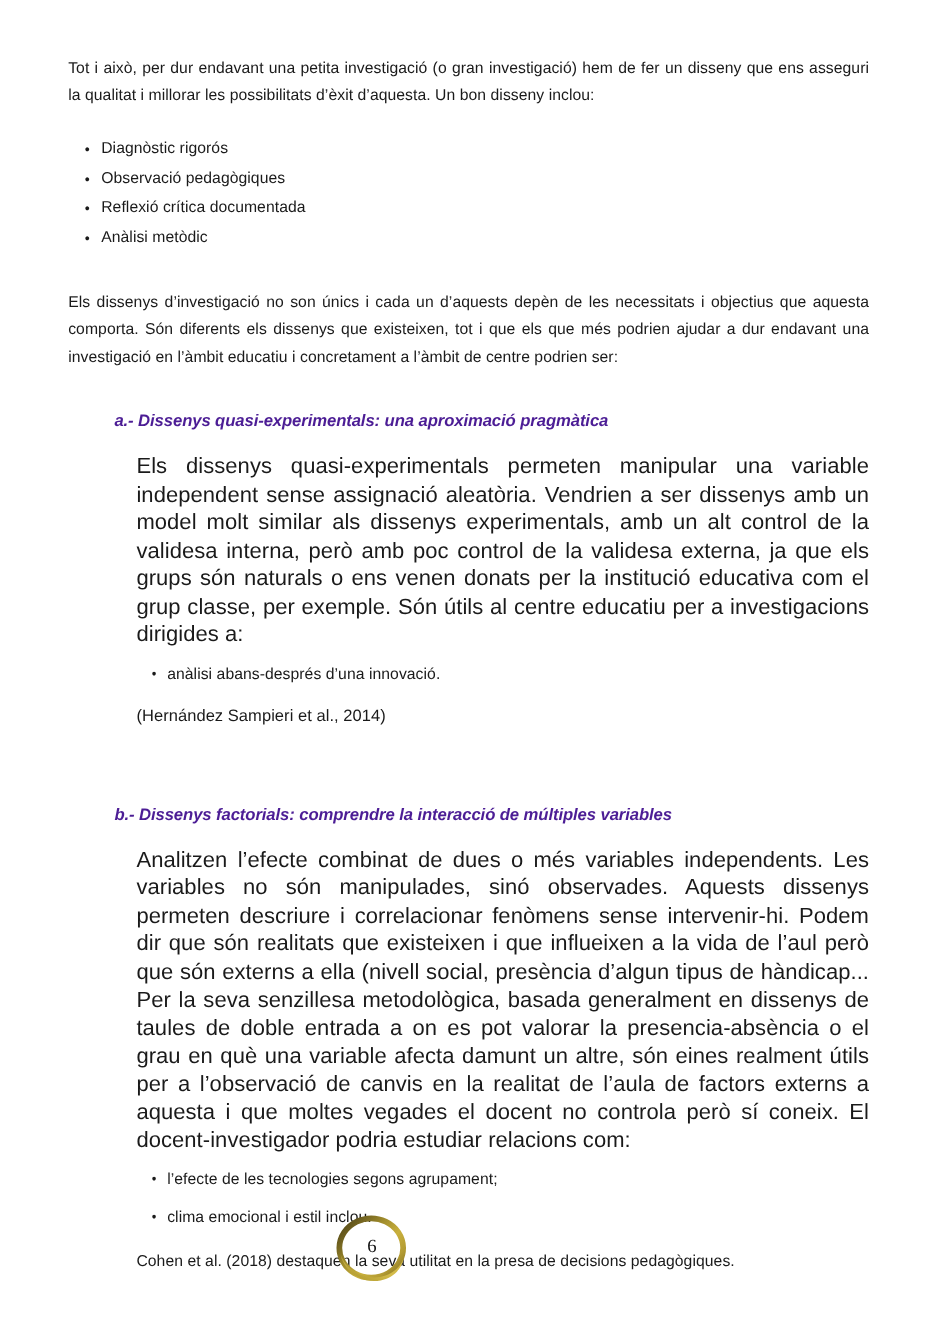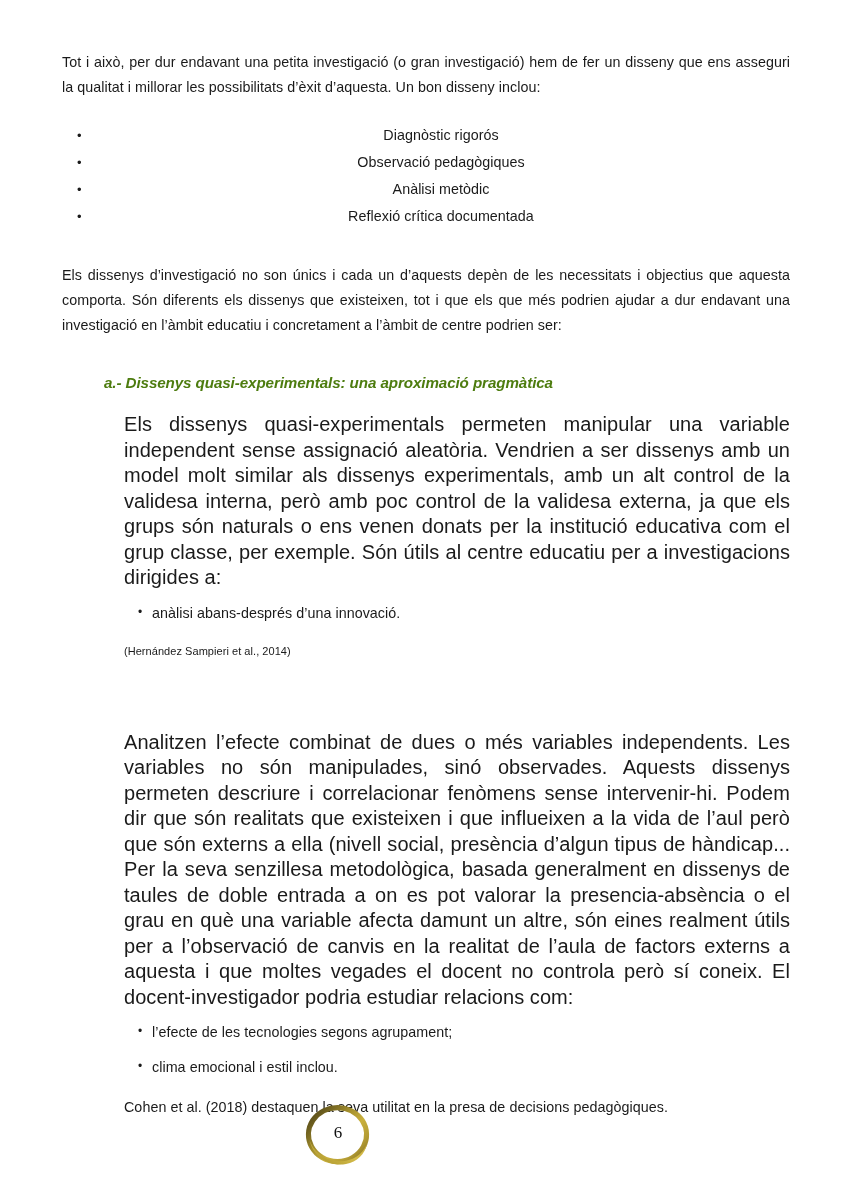--- a/index.html
+++ b/index.html
@@ -42,21 +42,20 @@
   }
   .para-intro {
     margin-bottom: 0;
   }
 
   
   .toplist {
     list-style: none;
     margin: 22px 0 0 0;
     padding: 0;
-    text-align: center;
   }
   .toplist li {
     position: relative;
     padding-left: 30px;
     font-size: 14.3px;
     line-height: 27px;
     letter-spacing: 0.05px;
   }
   .toplist li::before {
     content: "\2022";
@@ -79,21 +78,21 @@
   .section-b {
     margin-top: 68px;
   }
   .section-heading {
     margin: 0 0 0 42px;
     font-size: 15.2px;
     font-weight: bold;
     font-style: italic;
     line-height: 22px;
     letter-spacing: -0.1px;
-    color: #4d7c0f;
+    color: #4c1d95;
   }
   .section-body {
     margin: 18px 0 0 62px;
     width: 666px;
   }
   .section-body .para {
     font-size: 20px;
     line-height: 25.5px;
   }
 
@@ -118,21 +117,21 @@
     content: "\2022";
     position: absolute;
     left: 14px;
     top: -1px;
     font-size: 12px;
     color: #1a1a1a;
   }
 
   .citation {
     margin: 18px 0 0 0;
-    font-size: 11px;
+    font-size: 15px;
     line-height: 22px;
     letter-spacing: 0.05px;
   }
   .closing {
     margin: 20px 0 0 0;
     font-size: 14.3px;
     line-height: 22px;
     letter-spacing: 0.05px;
   }
 
@@ -177,41 +176,42 @@
 
 <div class="page">
 
   <div class="content">
 
     <p class="para para-intro">Tot i això, per dur endavant una petita investigació (o gran investigació) hem de fer un disseny que ens asseguri la qualitat i millorar les possibilitats d’èxit d’aquesta. Un bon disseny inclou:</p>
 
     <ul class="toplist">
       <li>Diagnòstic rigorós</li>
       <li>Observació pedagògiques</li>
+      <li>Reflexió crítica documentada</li>
       <li>Anàlisi metòdic</li>
-      <li>Reflexió crítica documentada</li>
     </ul>
 
     <p class="para para-block2">Els dissenys d’investigació no son únics i cada un d’aquests depèn de les necessitats i objectius que aquesta comporta. Són diferents els dissenys que existeixen, tot i que els que més podrien ajudar a dur endavant una investigació en l’àmbit educatiu i concretament a l’àmbit de centre podrien ser:</p>
 
     <div class="section">
       <h2 class="section-heading">a.- Dissenys quasi-experimentals: una aproximació pragmàtica</h2>
 
       <div class="section-body">
         <p class="para">Els dissenys quasi-experimentals permeten manipular una variable independent sense assignació aleatòria. Vendrien a ser dissenys amb un model molt similar als dissenys experimentals, amb un alt control de la validesa interna, però amb poc control de la validesa externa, ja que els grups són naturals o ens venen donats per la institució educativa com el grup classe, per exemple. Són útils al centre educatiu per a investigacions dirigides a:</p>
 
         <ul class="sublist">
           <li>anàlisi abans-després d’una innovació.</li>
         </ul>
 
         <p class="citation">(Hernández Sampieri et al., 2014)</p>
       </div>
     </div>
 
     <div class="section section-b">
+      <h2 class="section-heading">b.- Dissenys factorials: comprendre la interacció de múltiples variables</h2>
 
       <div class="section-body">
         <p class="para">Analitzen l’efecte combinat de dues o més variables independents. Les variables no són manipulades, sinó observades. Aquests dissenys permeten descriure i correlacionar fenòmens sense intervenir-hi. Podem dir que són realitats que existeixen i que influeixen a la vida de l’aul però que són externs a ella (nivell social, presència d’algun tipus de hàndicap... Per la seva senzillesa metodològica, basada generalment en dissenys de taules de doble entrada a on es pot valorar la presencia-absència o el grau en què una variable afecta damunt un altre, són eines realment útils per a l’observació de canvis en la realitat de l’aula de factors externs a aquesta i que moltes vegades el docent no controla però sí coneix. El docent-investigador podria estudiar relacions com:</p>
 
         <ul class="sublist">
           <li>l’efecte de les tecnologies segons agrupament;</li>
           <li>clima emocional i estil inclou.</li>
         </ul>
 
         <p class="closing">Cohen et al. (2018) destaquen la seva utilitat en la presa de decisions pedagògiques.</p>

